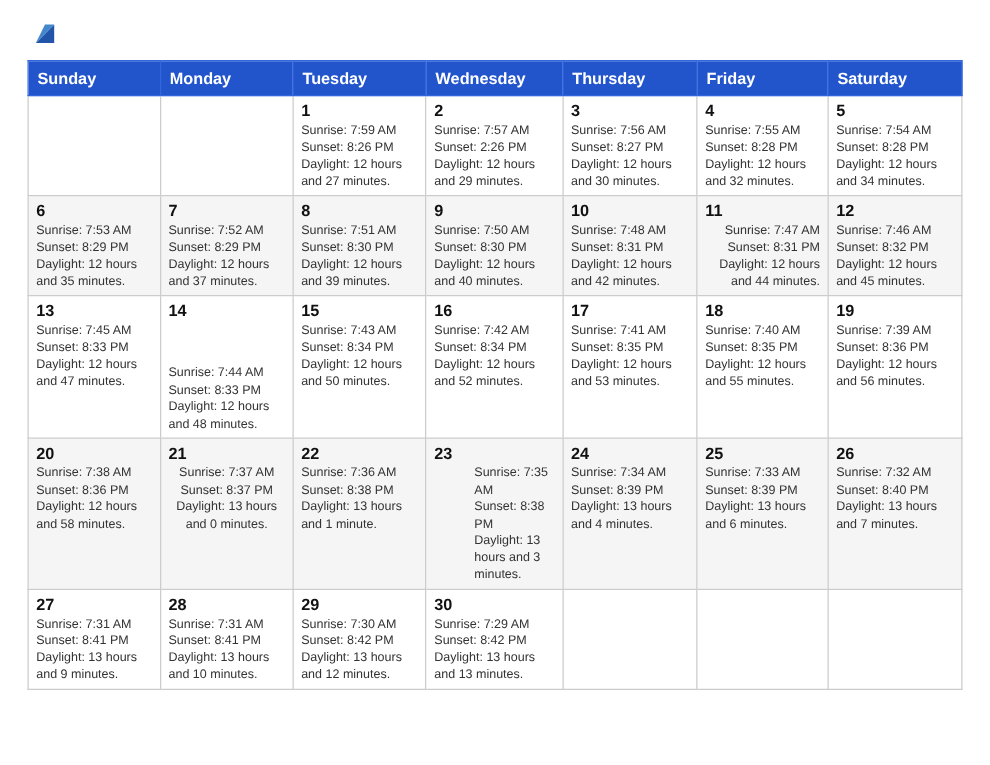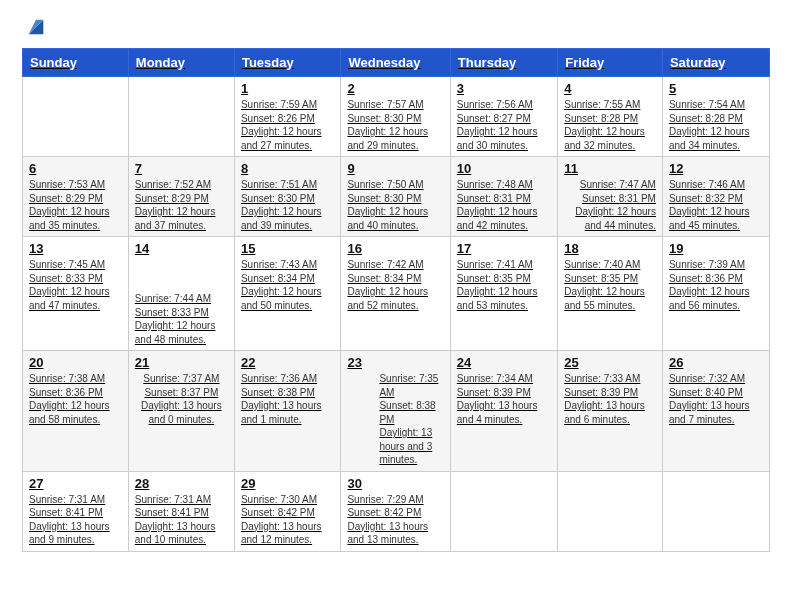--- a/index.html
+++ b/index.html
@@ -8,21 +8,20 @@
       background: #fff;
       width: 792px;
       height: 612px;
       overflow: hidden;
     }
     .page {
       width: 792px;
       min-height: 612px;
       padding: 18px 22px 10px 22px;
       background: #fff;
-      text-decoration: underline;
     }
     .header {
       display: flex;
       justify-content: space-between;
       align-items: flex-start;
       margin-bottom: 10px;
     }
     .logo {
       display: flex;
       align-items: center;
@@ -146,21 +145,21 @@
           <td class="empty-cell"></td>
           <td>
             <span class="day-num">1</span>
             <div class="day-info" style="white-space: pre-line;">Sunrise: 7:59 AM
 Sunset: 8:26 PM
 Daylight: 12 hours and 27 minutes.</div>
           </td>
           <td>
             <span class="day-num">2</span>
             <div class="day-info" style="white-space: pre-line;">Sunrise: 7:57 AM
-Sunset: 8:30 PM
+Sunset: 2:26 PM
 Daylight: 12 hours and 29 minutes.</div>
           </td>
           <td>
             <span class="day-num">3</span>
             <div class="day-info" style="white-space: pre-line;">Sunrise: 7:56 AM
 Sunset: 8:27 PM
 Daylight: 12 hours and 30 minutes.</div>
           </td>
           <td>
             <span class="day-num">4</span>

